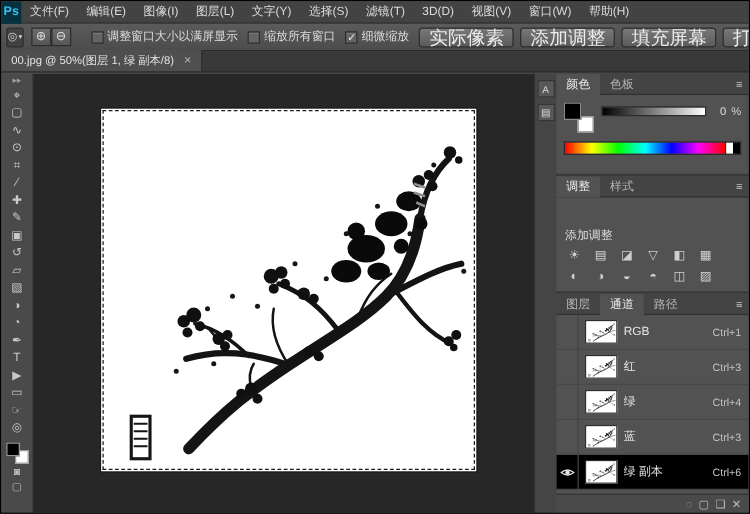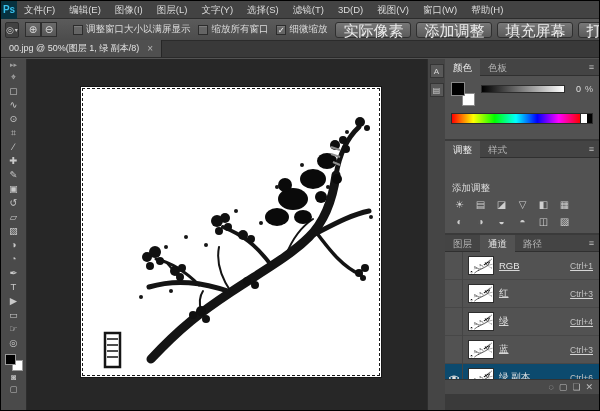--- a/index.html
+++ b/index.html
@@ -49,21 +49,21 @@
   
   .rightcol{width:172px;display:flex;background:#3a3a3a;}
   .dockstrip{width:18px;background:#454545;border-left:1px solid #2d2d2d;display:flex;flex-direction:column;
              align-items:center;gap:5px;padding-top:5px;}
   .dock-icon{width:14px;height:14px;background:#585858;border:1px solid #353535;color:#d8d8d8;
              font-size:8px;display:flex;align-items:center;justify-content:center;}
   .panelcol{flex:1;display:flex;flex-direction:column;background:#3a3a3a;}
   .panel{background:#525252;margin-bottom:2px;display:flex;flex-direction:column;overflow:hidden;}
   .panel-color{height:80px;}
   .panel-adjust{height:92px;}
-  .panel-channels{flex:1;margin-bottom:16px;}
+  .panel-channels{flex:1;margin-bottom:0;}
   .phead{height:17px;background:#444444;display:flex;align-items:center;border-bottom:1px solid #303030;}
   .ptab{padding:0 8px;line-height:17px;font-size:9.5px;color:#b4b4b4;}
   .ptab.active{background:#525252;color:#ececec;}
   .pmenu{margin-left:auto;padding:0 5px;color:#c0c0c0;font-size:9px;}
   
   .color-body{display:flex;padding:6px 6px 0 6px;gap:6px;align-items:flex-start;}
   .swatch-wrap{position:relative;width:24px;height:24px;flex:none;}
   .sw-bg{position:absolute;right:0;bottom:0;width:13px;height:13px;background:#fff;border:1px solid #8a8a8a;}
   .sw-fg{position:absolute;left:0;top:0;width:14px;height:14px;background:#000;border:1px solid #8a8a8a;z-index:2;}
   .slider-col{flex:1;display:flex;flex-direction:column;gap:6px;padding-top:2px;}
@@ -74,23 +74,23 @@
   .spectrum-wrap{display:flex;align-items:center;margin:7px 6px 0 6px;height:11px;}
   .spectrum{flex:1;height:11px;border:1px solid #2c2c2c;
             background:linear-gradient(to right,#f00,#ff0,#0f0,#0ff,#00f,#f0f,#f00);}
   .spec-bw{width:12px;height:11px;border:1px solid #2c2c2c;border-left:none;
            background:linear-gradient(to right,#fff 0 50%,#000 50% 100%);}
   
   .adj-label{font-size:9.5px;color:#dedede;padding:4px 7px 2px 7px;margin-top:20px;}
   .adj-grid{display:flex;flex-wrap:wrap;padding:0 5px;gap:1px 2px;}
   .adj-icon{width:19px;height:16px;line-height:16px;text-align:center;font-size:10px;color:#cfcfcf;}
   
-  .ch-rows{flex:1;overflow:hidden;text-decoration:underline;}
+  .ch-rows{flex:1;overflow:hidden;}
   .channel-row{height:28px;display:flex;align-items:center;border-bottom:1px solid #474747;background:#525252;}
-  .channel-row.selected{background:#0c4a6e;}
+  .channel-row.selected{background:#000000;}
   .eye-cell{width:18px;height:28px;border-right:1px solid #444;display:flex;align-items:center;justify-content:center;}
   .eye{visibility:hidden;}
   .channel-row.visible .eye{visibility:visible;}
   .thumb{width:26px;height:19px;margin:0 5px;background:#fff;border:1px solid #2d2d2d;flex:none;}
   .thumb svg{width:100%;height:100%;display:block;}
   .ch-name{flex:1;font-size:9.5px;color:#e6e6e6;white-space:nowrap;overflow:hidden;}
   .ch-short{margin-right:6px;font-size:8.5px;color:#c3c3c3;white-space:nowrap;}
   .ch-bottom{height:15px;background:#4a4a4a;border-top:1px solid #333;display:flex;align-items:center;
              justify-content:flex-end;gap:5px;padding:0 6px;}
   .ch-btn{color:#bcbcbc;font-size:9px;line-height:13px;}

